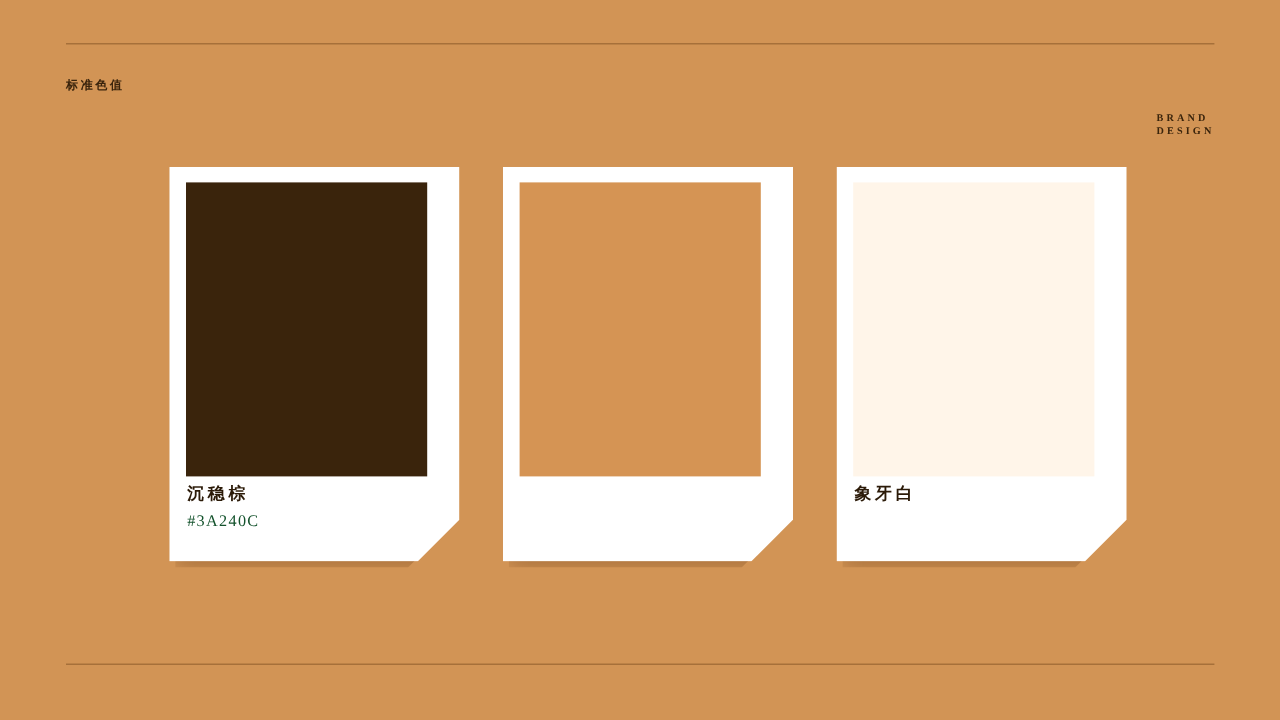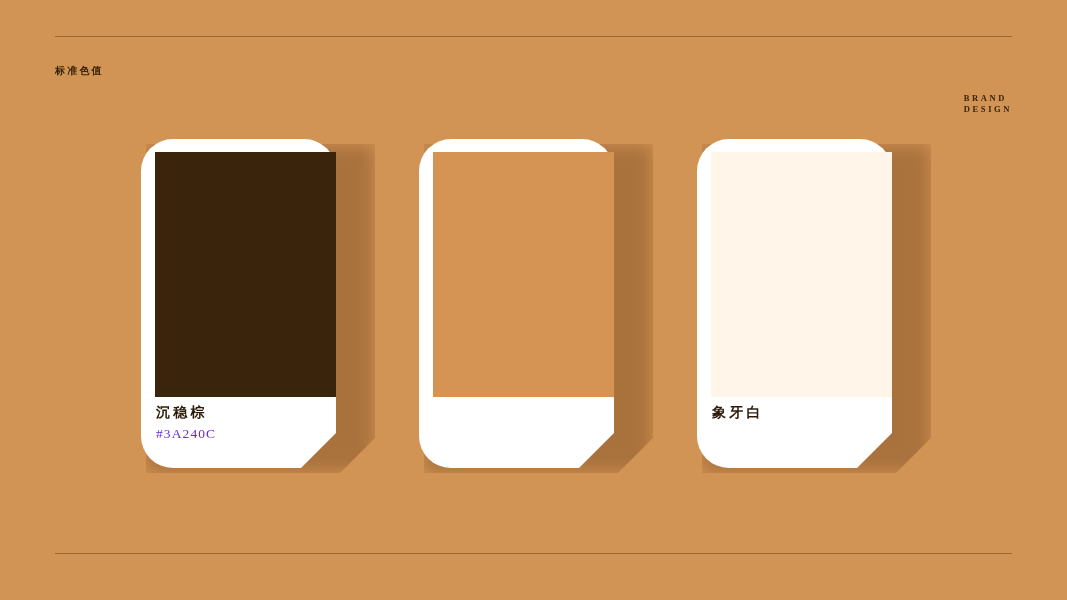--- a/index.html
+++ b/index.html
@@ -66,27 +66,26 @@
 
   
   .cards {
     position:absolute;
     left:141px;
     top:139px;
   }
 
   .card {
     position:absolute;
-    width:195px;
+    width:242px;
     height:329px;
     top:0;
     background:#ffffff;
     -webkit-clip-path: polygon(0 0, 100% 0, 100% calc(100% - 35px), calc(100% - 35px) 100%, 0 100%);
     clip-path: polygon(0 0, 100% 0, 100% calc(100% - 35px), calc(100% - 35px) 100%, 0 100%);
-    border-radius: 32px;
   }
 
   .card-shadow {
     position:absolute;
     width:229px;
     height:329px;
     top:0;
     background:rgba(90,48,12,0.34);
     filter:blur(9px);
     -webkit-clip-path: polygon(0 0, 100% 0, 100% calc(100% - 35px), calc(100% - 35px) 100%, 0 100%);
@@ -121,21 +120,21 @@
     color:#2b1a08;
     line-height:18px;
     white-space:nowrap;
   }
 
   .card-hex {
     margin-top:5px;
     font-family:"Liberation Serif", serif;
     font-size:13.5px;
     letter-spacing:1.1px;
-    color:#6d28d9;
+    color:#14532d;
     line-height:16px;
     white-space:nowrap;
   }
 </style>
 </head>
 <body style="background: rgb(210, 148, 85);">
 
 <div class="header-rule" style="background: rgb(138, 90, 40);"></div>
 
 <div class="header-left">标准色值</div>

